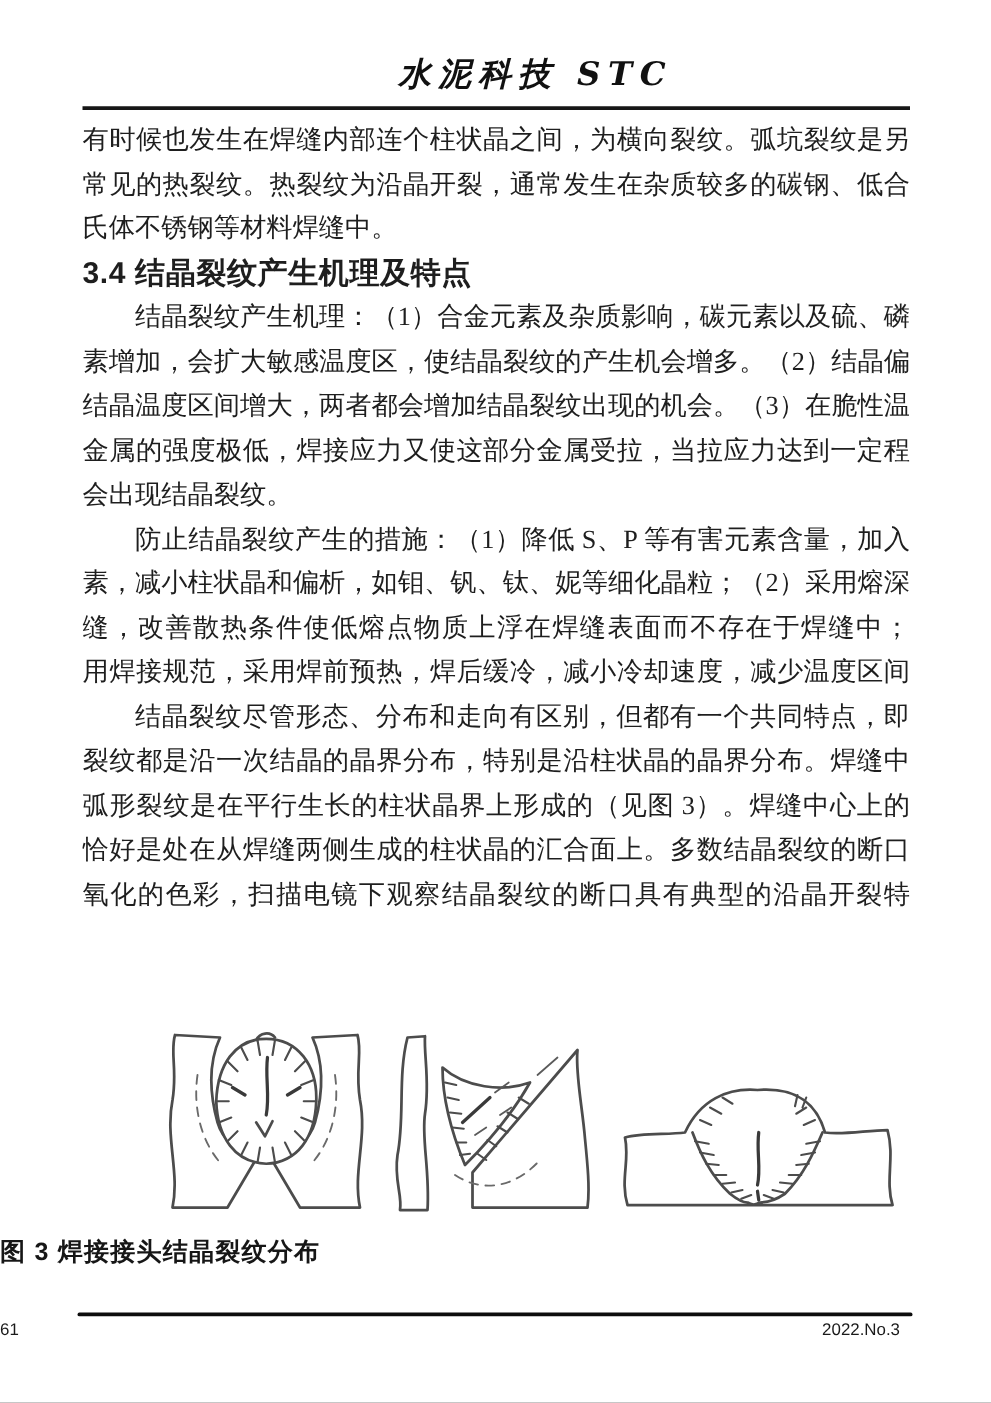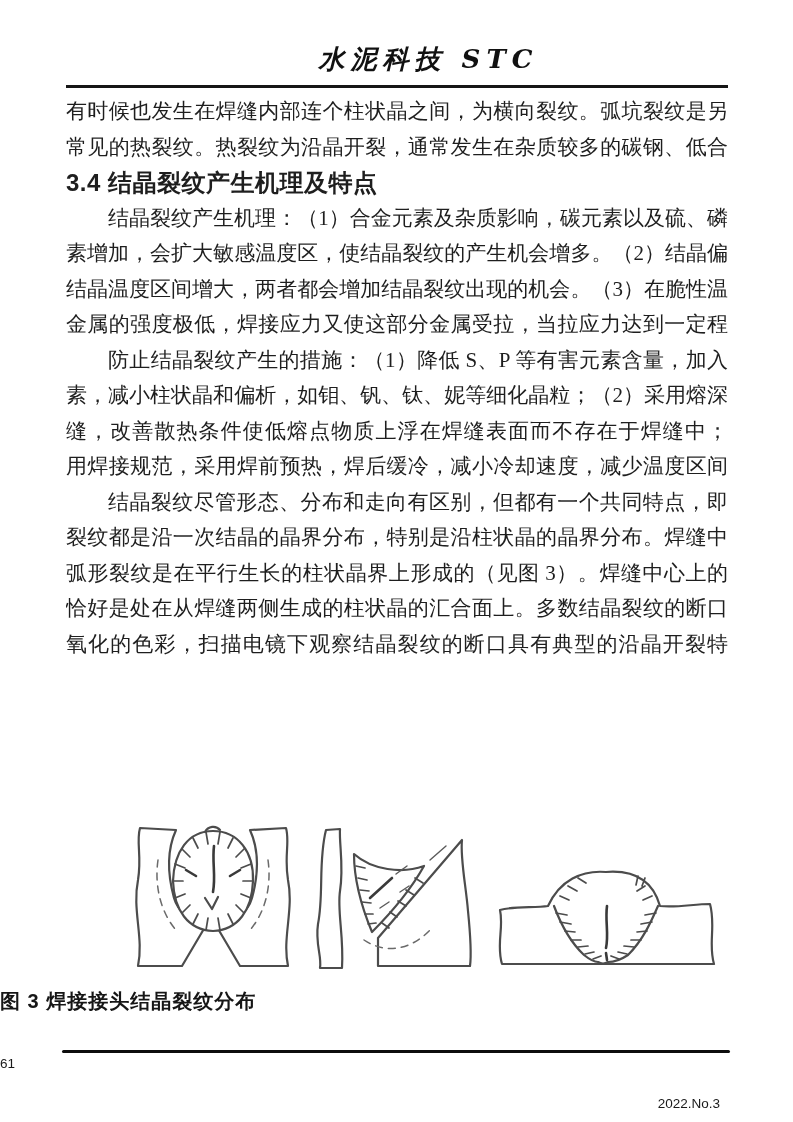--- a/index.html
+++ b/index.html
@@ -39,45 +39,47 @@
     font-family:Liberation Sans, sans-serif;font-weight:700;
     font-size:20px;letter-spacing:1px;color:#161616;
   }
   .footer-rule{position:absolute;top:1050px;left:62px;width:668px;height:3px;background:#0d0d0d;border-radius:2px;}
   .footer-page{
     position:absolute;top:1056px;left:0;width:100%;text-align:left;
     font-family:"Liberation Sans","DejaVu Sans",sans-serif;font-size:13.5px;color:#1a1a1a;
   }
   .footer-issue{
     position:absolute;top:1056px;right:73px;
-    font-family:"Liberation Sans","DejaVu Sans",sans-serif;font-size:13.5px;color:#1a1a1a;margin-top:40px;
+    font-family:"Liberation Sans","DejaVu Sans",sans-serif;font-size:13.5px;color:#1a1a1a;
   }
 </style>
 </head>
 <body>
 
 <div class="page">
 
   <div class="header-title">水泥科技 STC</div>
   <div class="header-rule"></div>
 
   <div class="body-text">
 
     <div>
       <div class="line">有时候也发生在焊缝内部连个柱状晶之间，为横向裂纹。弧坑裂纹是另一种形态</div>
       <div class="line">常见的热裂纹。热裂纹为沿晶开裂，通常发生在杂质较多的碳钢、低合金钢、奥</div>
+      <div class="line short">氏体不锈钢等材料焊缝中。</div>
     </div>
 
     <div class="line heading">3.4 结晶裂纹产生机理及特点</div>
 
     <div>
       <div class="line indent">结晶裂纹产生机理：（1）合金元素及杂质影响，碳元素以及硫、磷等杂质元</div>
       <div class="line">素增加，会扩大敏感温度区，使结晶裂纹的产生机会增多。（2）结晶偏析加重，</div>
       <div class="line">结晶温度区间增大，两者都会增加结晶裂纹出现的机会。（3）在脆性温度区间，</div>
       <div class="line">金属的强度极低，焊接应力又使这部分金属受拉，当拉应力达到一定程度时，就</div>
+      <div class="line short">会出现结晶裂纹。</div>
     </div>
 
     <div>
       <div class="line indent">防止结晶裂纹产生的措施：（1）降低 S、P 等有害元素含量，加入一定合金元</div>
       <div class="line">素，减小柱状晶和偏析，如钼、钒、钛、妮等细化晶粒；（2）采用熔深较浅的焊</div>
       <div class="line">缝，改善散热条件使低熔点物质上浮在焊缝表面而不存在于焊缝中；（3）合理选</div>
       <div class="line">用焊接规范，采用焊前预热，焊后缓冷，减小冷却速度，减少温度区间变化，减</div>
     </div>
 
     <div>

